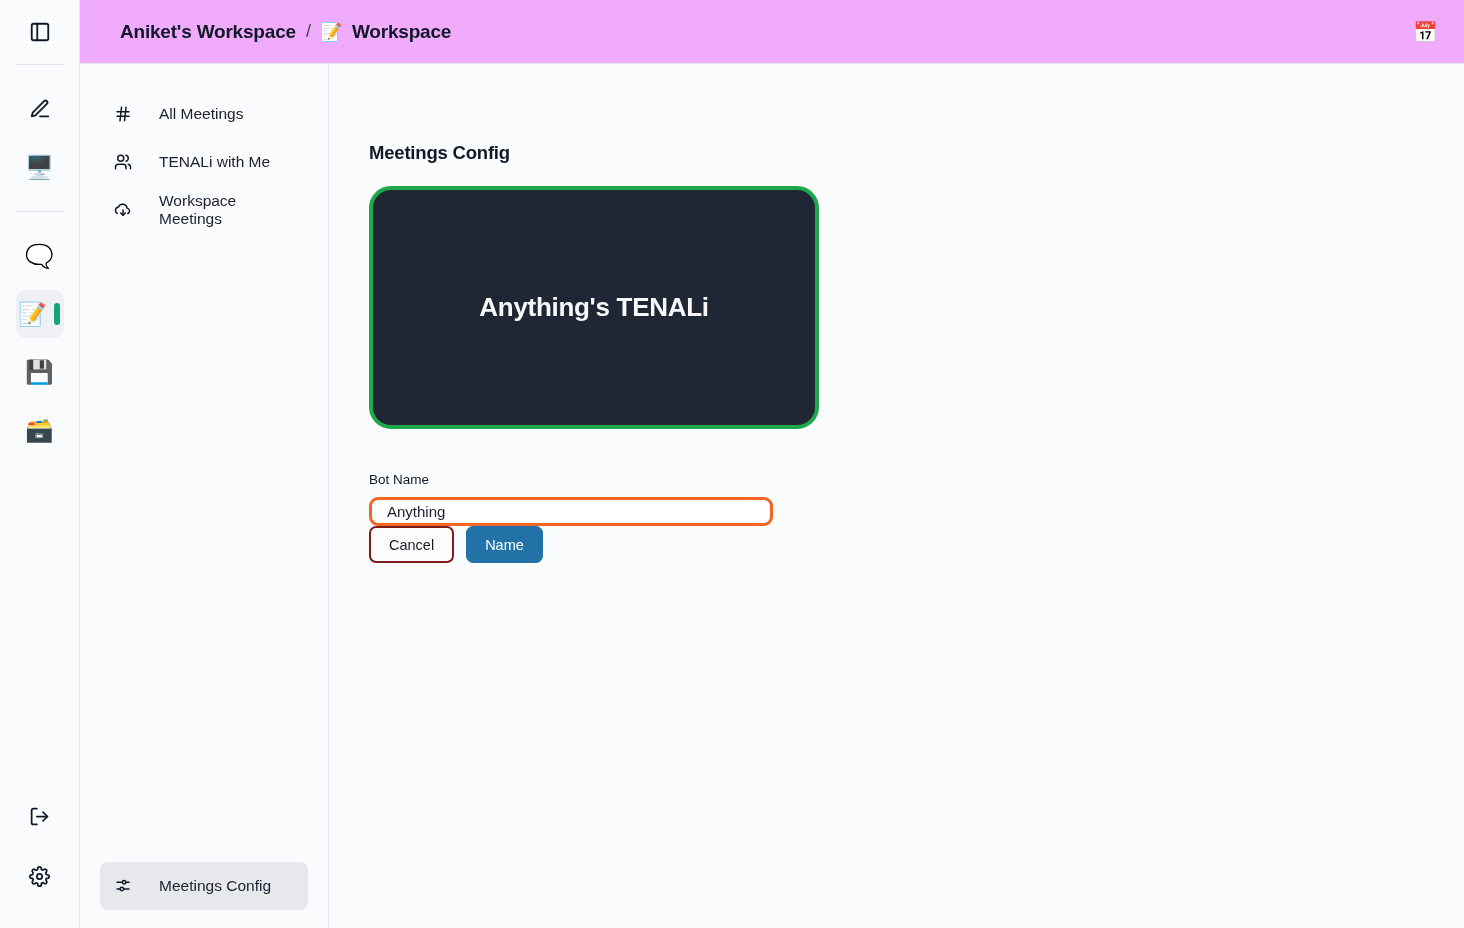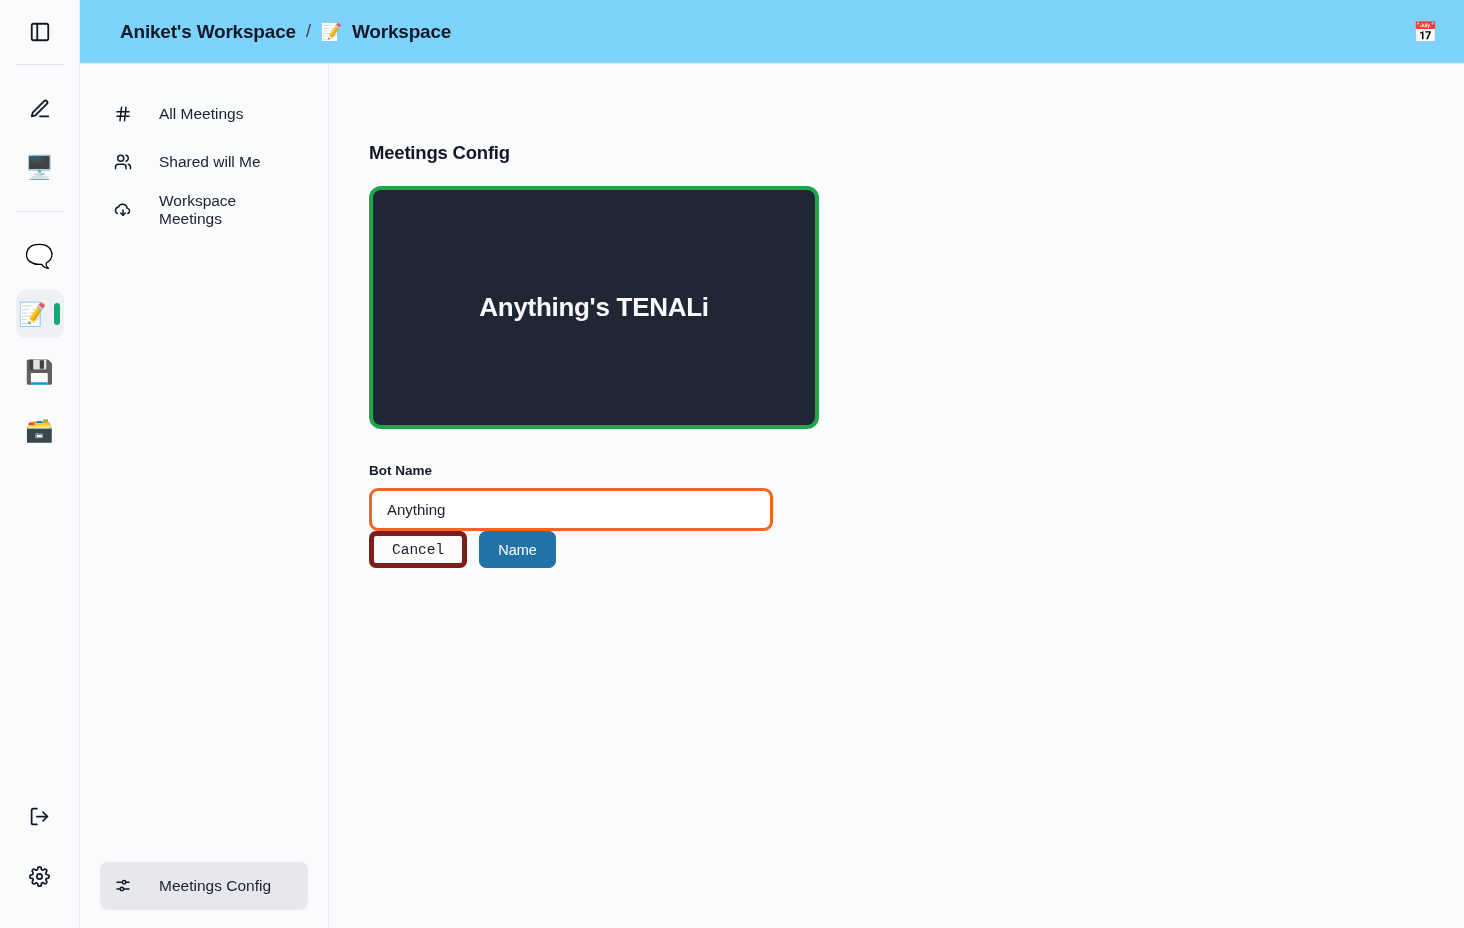--- a/index.html
+++ b/index.html
@@ -50,21 +50,21 @@
   .rail-gap-b { height: 10px; }
   .rail-spacer { flex: 1 1 auto; }
   .rail-bottom { display: flex; flex-direction: column; align-items: center; padding-bottom: 16px; }
   .rail-bottom .rail-item { margin-bottom: 12px; }
 
   
   .right { flex: 1 1 auto; display: flex; flex-direction: column; height: 928px; min-width: 0; }
   .topbar {
     height: 64px;
     flex: 0 0 64px;
-    background: #7dd3fc;
+    background: #f0abfc;
     border-bottom: 1px solid #e5e7eb;
     display: flex;
     align-items: center;
     padding: 0 22px 0 40px;
   }
   .crumbs { display: flex; align-items: center; gap: 10px; font-size: 19px; font-weight: 700; letter-spacing: -0.2px; }
   .crumb-sep { color: #3b4250; font-weight: 400; font-size: 18px; transform: rotate(0deg); }
   .crumb-cur { display: flex; align-items: center; gap: 9px; }
   .crumb-emoji { font-size: 18px; }
   .topbar-spacer { flex: 1 1 auto; }
@@ -90,47 +90,47 @@
   .nav-spacer { flex: 1 1 auto; }
   .nav-item.bottom-active { background: #e6e8ec; }
 
   .content { flex: 1 1 auto; background: #fafbfd; padding: 78px 0 0 40px; min-width: 0; }
   .page-title { font-size: 18.5px; font-weight: 700; letter-spacing: -0.2px; margin-bottom: 22px; }
 
   .preview {
     width: 450px; height: 243px;
     background: #1f2735;
     border: 4px solid #1da94a;
-    border-radius: 12px;
+    border-radius: 22px;
     display: flex; align-items: center; justify-content: center;
-    margin-bottom: 34px;
+    margin-bottom: 43px;
   }
   .preview-text { color: #f7f8fa; font-size: 26px; font-weight: 600; letter-spacing: -0.3px; }
 
-  .field-label { font-size: 13.5px; font-weight: 700; color: #131a28; margin-bottom: 10px; }
+  .field-label { font-size: 13.5px; font-weight: 400; color: #131a28; margin-bottom: 10px; }
   .bot-input {
-    width: 404px; height: 43px;
+    width: 404px; height: 29px;
     border: 3px solid #f26522;
     border-radius: 9px;
     background: #ffffff;
     padding: 0 15px;
     font-family: "Liberation Sans", sans-serif;
     font-size: 15px; color: #1b2030;
     outline: none;
   }
   .helper { font-size: 13px; color: #6b7280; margin-top: 9px; margin-bottom: 16px; }
 
   .btn-row { display: flex; gap: 12px; }
   .btn {
     height: 37px; padding: 0 18px;
     border-radius: 7px; font-size: 14.5px;
     font-family: "Liberation Sans", sans-serif;
     cursor: pointer; display: inline-flex; align-items: center; justify-content: center;
   }
-  .btn-cancel { background: #fcfcfd; border: 5px solid #7f1d1d; color: #171c28; font-family: Liberation Mono, monospace; }
+  .btn-cancel { background: #fcfcfd; border: 2px solid #7f1d1d; color: #171c28; }
   .btn-save { background: #2272a8; border: 1px solid #2272a8; color: #ffffff; }
 
   svg { display: block; }
 </style>
 </head>
 <body>
 
 <div class="app">
 
   <div class="rail">
@@ -245,21 +245,21 @@
 
         <div class="nav-item">
           <span class="nic">
             <svg width="18" height="18" viewBox="0 0 24 24" fill="none" stroke="#111827" stroke-width="2" stroke-linecap="round" stroke-linejoin="round">
               <path d="M16 21v-2a4 4 0 0 0-4-4H6a4 4 0 0 0-4 4v2"></path>
                 <circle cx="9" cy="7" r="4"></circle>
                 <path d="M22 21v-2a4 4 0 0 0-3-3.87"></path>
                 <path d="M16 3.13a4 4 0 0 1 0 7.75"></path>
             </svg>
           </span>
-          <span>Shared will Me</span>
+          <span>TENALi with Me</span>
         </div>
 
         <div class="nav-item">
           <span class="nic">
             <svg width="18" height="18" viewBox="0 0 24 24" fill="none" stroke="#111827" stroke-width="2" stroke-linecap="round" stroke-linejoin="round">
               <path d="M4.5 16.5A4.5 4.5 0 0 1 6 8a6 6 0 0 1 11.5 1.5 3.8 3.8 0 0 1 1 7.2"></path>
                 <path d="M12 12v7"></path>
                 <path d="M9 16l3 3 3-3"></path>
             </svg>
           </span>

